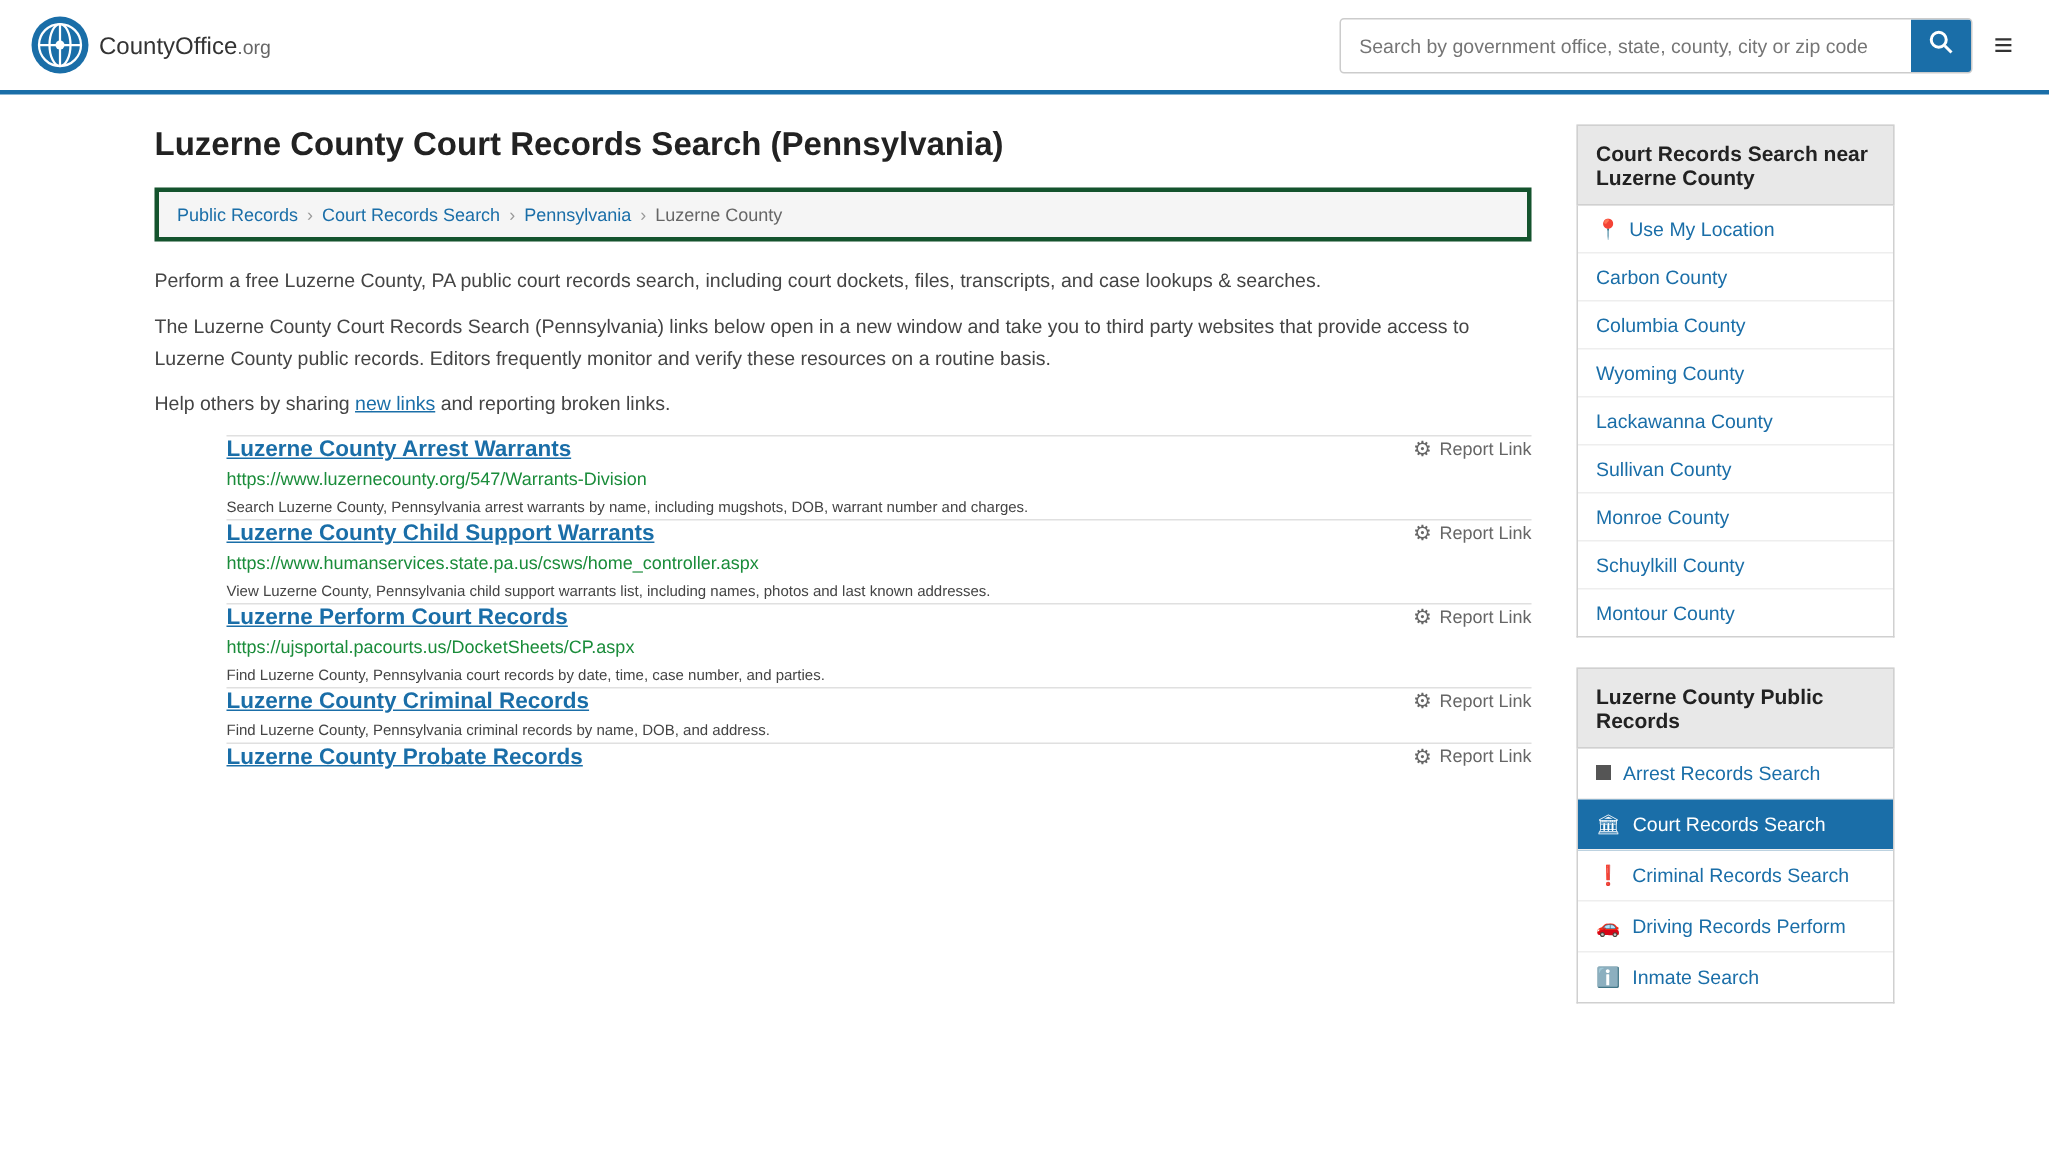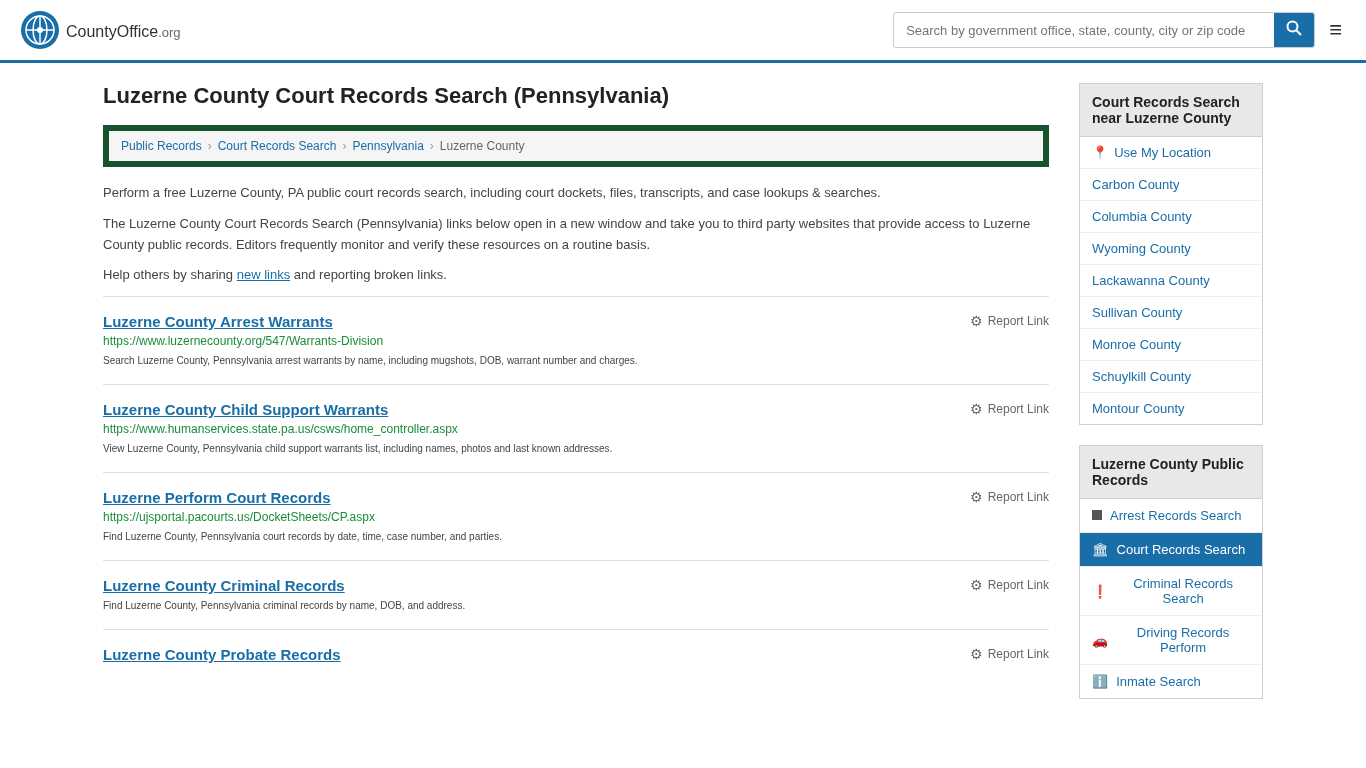--- a/index.html
+++ b/index.html
@@ -76,21 +76,21 @@
       max-width: 1200px;
       margin: 0 auto;
       padding: 20px 20px;
       display: flex;
       gap: 30px;
     }
     .main-content {
       flex: 1;
     }
     .sidebar {
-      width: 184px;
+      width: 212px;
       flex-shrink: 0;
     }
 
     
     .page-title {
       font-size: 22px;
       font-weight: bold;
       color: #222;
       margin-bottom: 16px;
     }
@@ -98,21 +98,21 @@
     
     .breadcrumb {
       display: flex;
       align-items: center;
       gap: 6px;
       font-size: 12px;
       color: #666;
       background: #f5f5f5;
       padding: 8px 12px;
       margin-bottom: 16px;
-      border: 6px solid #14532d;
+      border: 3px solid #14532d;
     }
     .breadcrumb a {
       color: #1a6ea8;
       text-decoration: none;
     }
     .breadcrumb-sep { color: #999; }
 
     
     .description {
       font-size: 13px;
@@ -121,21 +121,22 @@
       margin-bottom: 10px;
     }
     .description a {
       color: #1a6ea8;
       text-decoration: underline;
     }
 
     
     .result-item {
       border-top: 1px solid #e0e0e0;
-      padding: 16px 0;
+      padding: 0 0;
+      margin-left: 48px;
     }
     .result-header {
       display: flex;
       justify-content: space-between;
       align-items: flex-start;
       margin-bottom: 4px;
     }
     .result-title {
       font-size: 15px;
       font-weight: bold;

